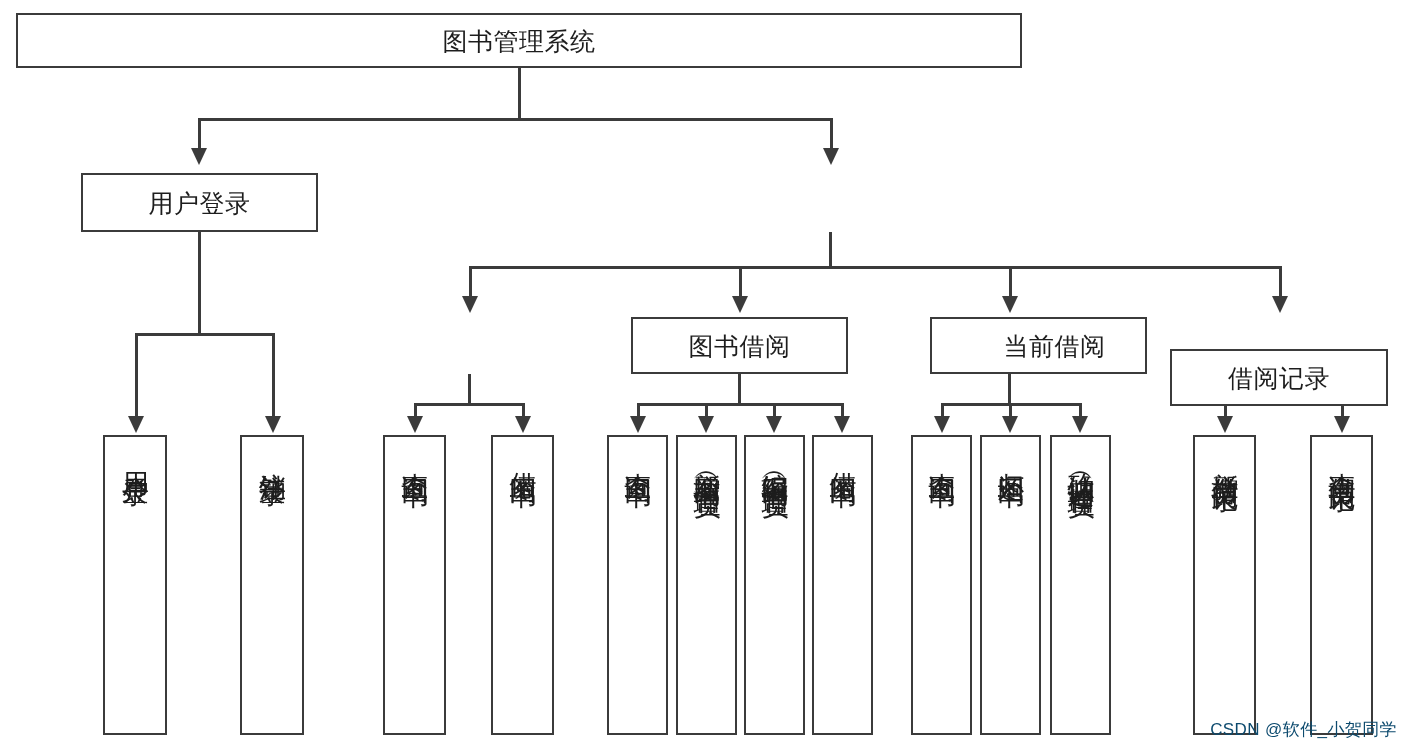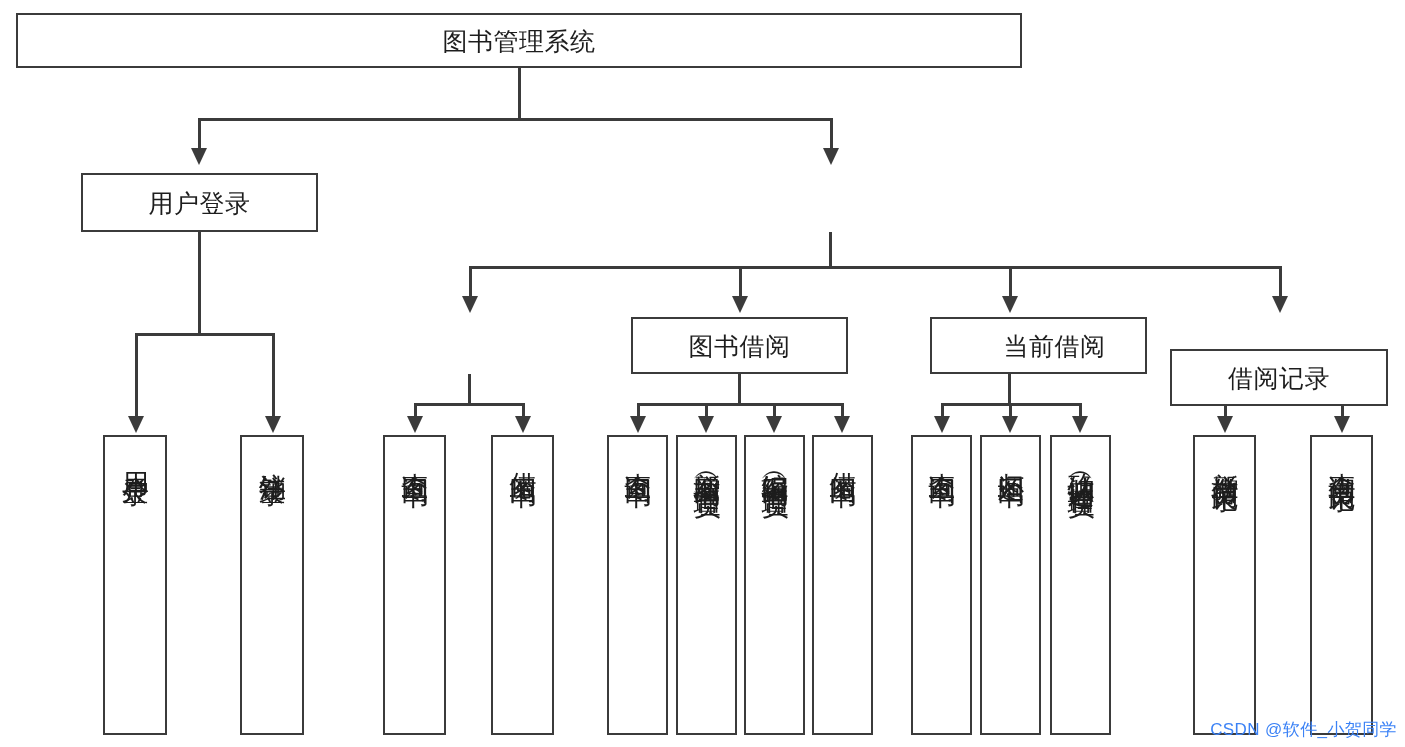--- a/index.html
+++ b/index.html
@@ -69,21 +69,21 @@
     border-right:8px solid transparent;
     border-top:17px solid #3b3b3b;
     z-index:2;
   }
   
   #watermark{
     position:absolute;
     right:8px;
     bottom:6px;
     font-size:17px;
-    color:#3b82f6;
+    color:#0c4a6e;
     letter-spacing:.4px;
     z-index:5;
     white-space:nowrap;
     font-family:"Liberation Sans","DejaVu Sans",sans-serif;
   }
 </style>
 </head>
 <body>
 
 <div id="diagram-root">

